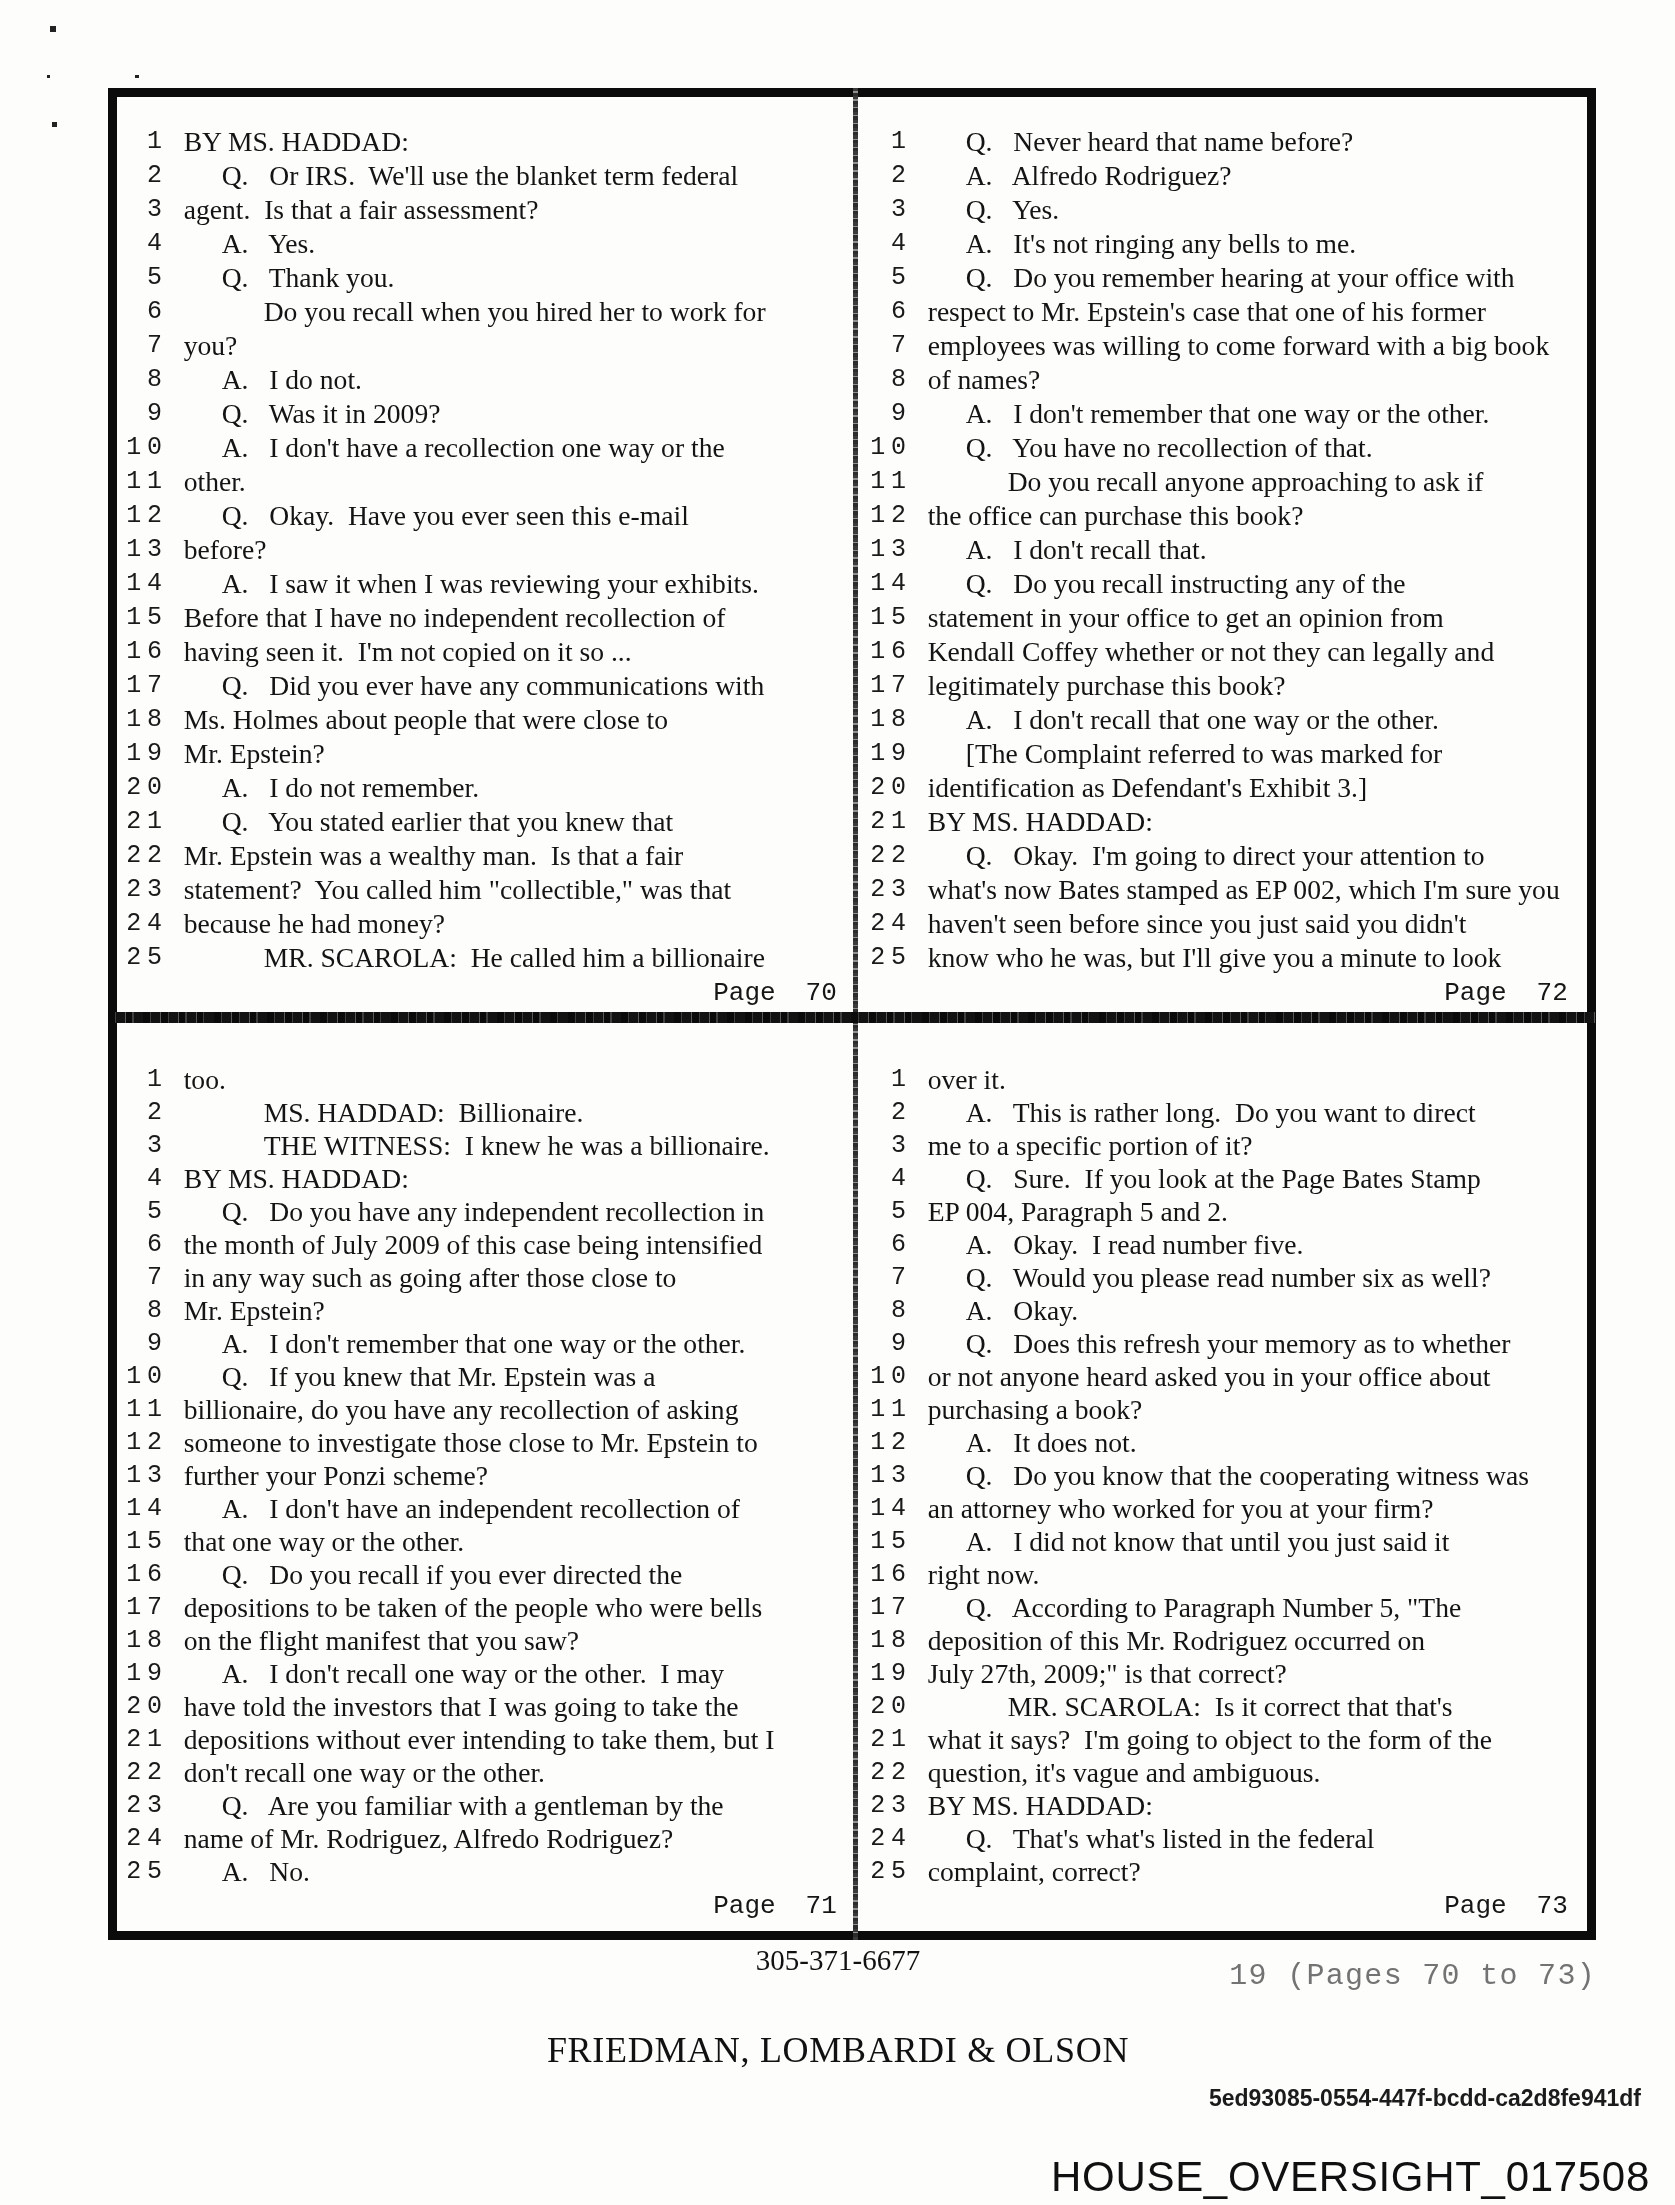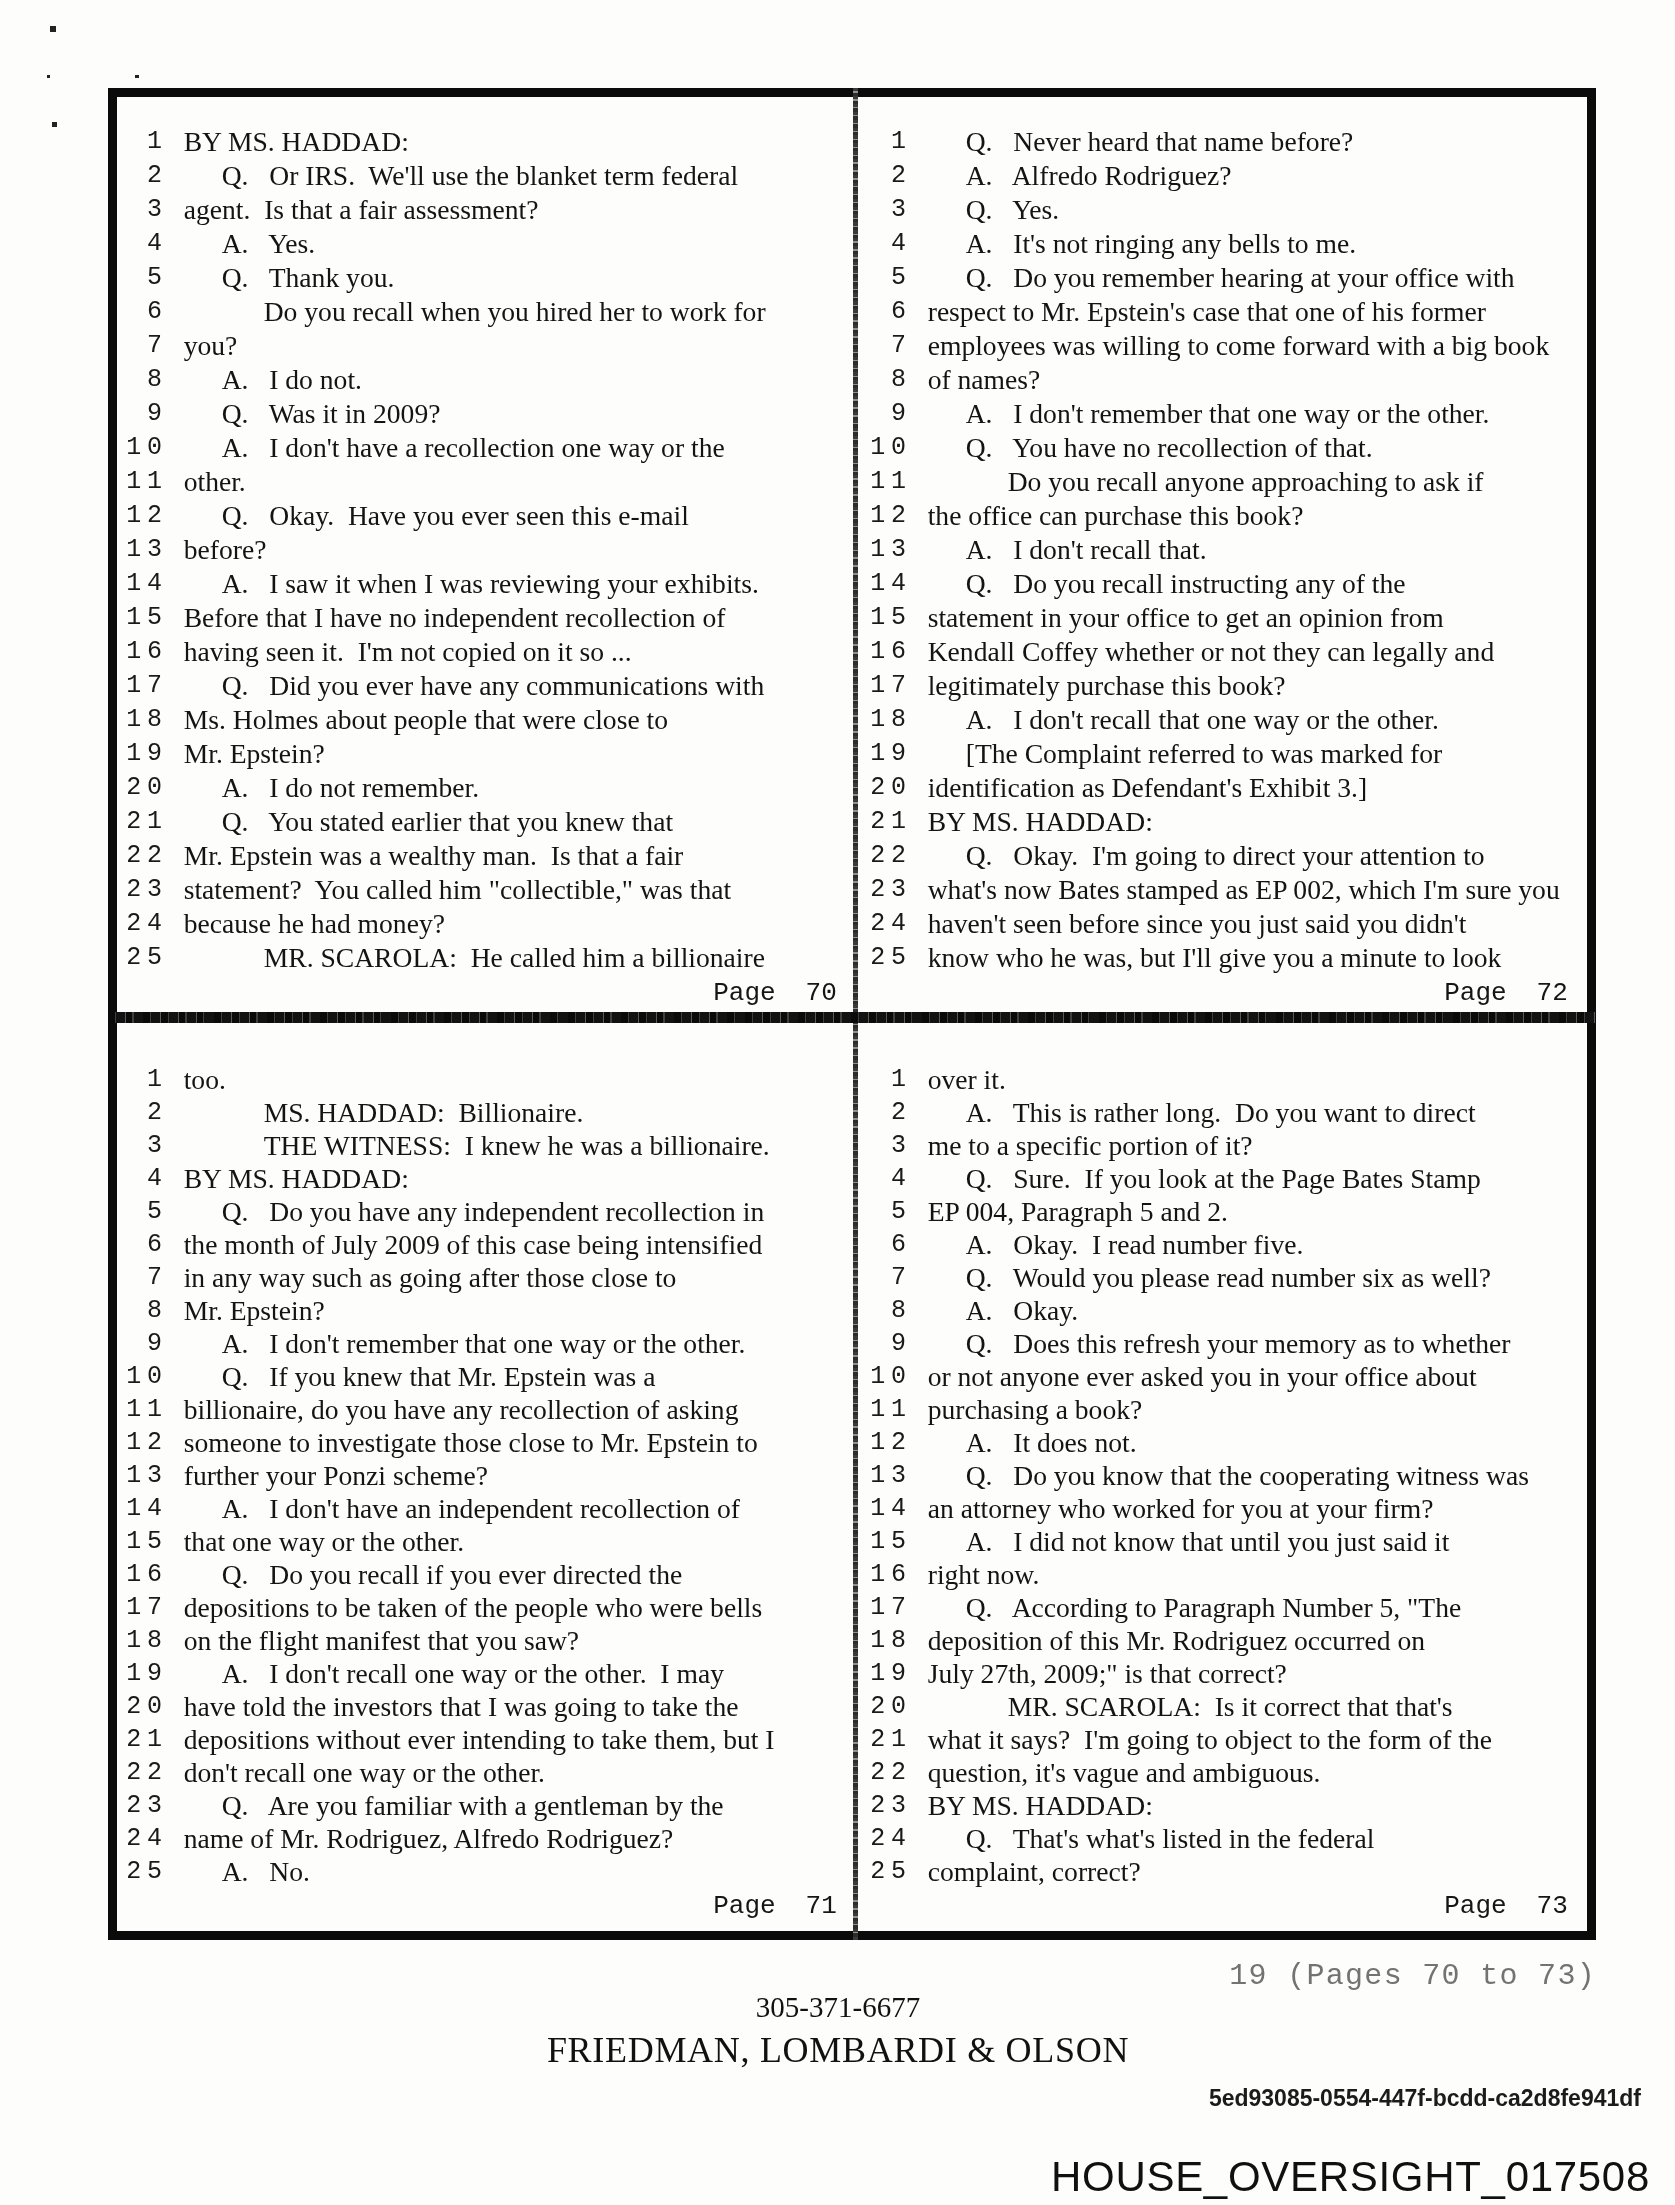--- a/index.html
+++ b/index.html
@@ -29,21 +29,21 @@
   .txt.i2{padding-left:80px;}
   .page-label{text-align:right;padding-right:9.2px;margin-top:2.6px;
        font-family:"Liberation Mono","DejaVu Sans Mono",monospace;font-size:26px;
        word-spacing:14.4px;color:#161616;}
   
   .footer-pagerange{position:absolute;top:1959px;right:80px;
        font-family:"Liberation Mono","DejaVu Sans Mono",monospace;font-size:30px;
        letter-spacing:1.3px;color:#737373;white-space:pre;}
   .footer-firm{position:absolute;top:2029px;left:0;width:1676px;text-align:center;
        font-family:"Liberation Serif",serif;font-size:36px;letter-spacing:0.7px;color:#111;}
-  .footer-phone{position:absolute;top:1991px;left:0;width:1676px;text-align:center;
+  .footer-phone{position:absolute;top:1944px;left:0;width:1676px;text-align:center;
        font-family:"Liberation Serif",serif;font-size:29px;color:#111;}
   .footer-docid{position:absolute;top:2085px;right:35px;
        font-family:"Liberation Sans",sans-serif;font-weight:bold;font-size:23px;color:#1b1b1b;}
   .footer-bates{position:absolute;top:2153px;right:26px;
        font-family:"Liberation Sans",sans-serif;font-size:42px;letter-spacing:0.7px;color:#101010;}
   
   .artifact{position:absolute;background:#222;}
   .a1{left:50px;top:26px;width:5.9px;height:5.9px;}
   .a2{left:47px;top:75px;width:3.3px;height:2.6px;}
   .a3{left:135px;top:75px;width:3.9px;height:3.3px;}
@@ -160,21 +160,21 @@
     <div class="lines">
         <div class="t-line"><span class="num">1</span><span class="txt i0">over it.</span></div>
         <div class="t-line"><span class="num">2</span><span class="txt i1">A.   This is rather long.  Do you want to direct</span></div>
         <div class="t-line"><span class="num">3</span><span class="txt i0">me to a specific portion of it?</span></div>
         <div class="t-line"><span class="num">4</span><span class="txt i1">Q.   Sure.  If you look at the Page Bates Stamp</span></div>
         <div class="t-line"><span class="num">5</span><span class="txt i0">EP 004, Paragraph 5 and 2.</span></div>
         <div class="t-line"><span class="num">6</span><span class="txt i1">A.   Okay.  I read number five.</span></div>
         <div class="t-line"><span class="num">7</span><span class="txt i1">Q.   Would you please read number six as well?</span></div>
         <div class="t-line"><span class="num">8</span><span class="txt i1">A.   Okay.</span></div>
         <div class="t-line"><span class="num">9</span><span class="txt i1">Q.   Does this refresh your memory as to whether</span></div>
-        <div class="t-line"><span class="num">10</span><span class="txt i0">or not anyone ever asked you in your office about</span></div>
+        <div class="t-line"><span class="num">10</span><span class="txt i0">or not anyone heard asked you in your office about</span></div>
         <div class="t-line"><span class="num">11</span><span class="txt i0">purchasing a book?</span></div>
         <div class="t-line"><span class="num">12</span><span class="txt i1">A.   It does not.</span></div>
         <div class="t-line"><span class="num">13</span><span class="txt i1">Q.   Do you know that the cooperating witness was</span></div>
         <div class="t-line"><span class="num">14</span><span class="txt i0">an attorney who worked for you at your firm?</span></div>
         <div class="t-line"><span class="num">15</span><span class="txt i1">A.   I did not know that until you just said it</span></div>
         <div class="t-line"><span class="num">16</span><span class="txt i0">right now.</span></div>
         <div class="t-line"><span class="num">17</span><span class="txt i1">Q.   According to Paragraph Number 5, "The</span></div>
         <div class="t-line"><span class="num">18</span><span class="txt i0">deposition of this Mr. Rodriguez occurred on</span></div>
         <div class="t-line"><span class="num">19</span><span class="txt i0">July 27th, 2009;" is that correct?</span></div>
         <div class="t-line"><span class="num">20</span><span class="txt i2">MR. SCAROLA:  Is it correct that that's</span></div>

